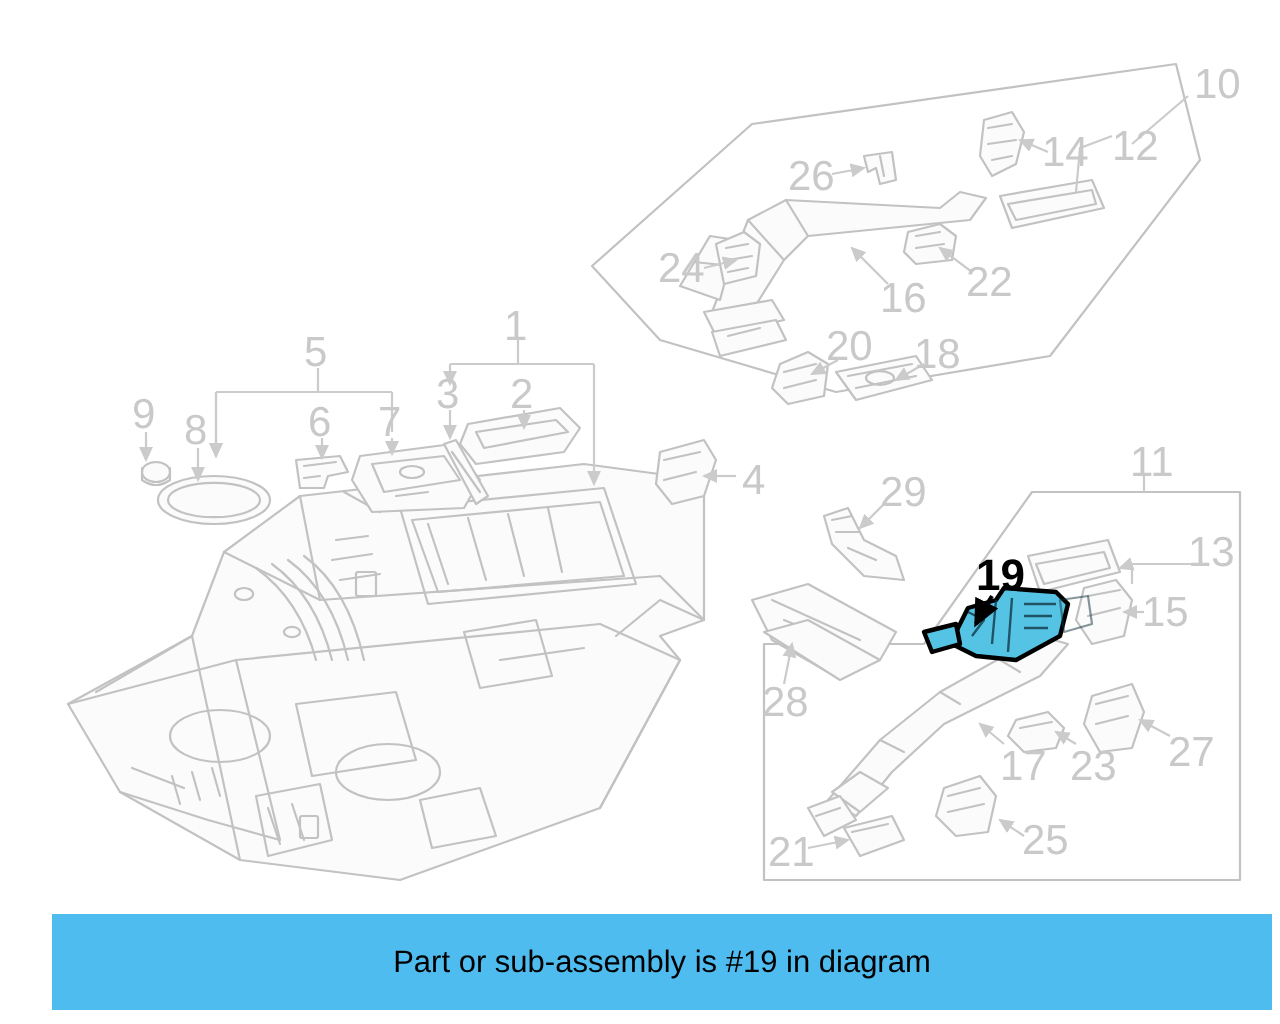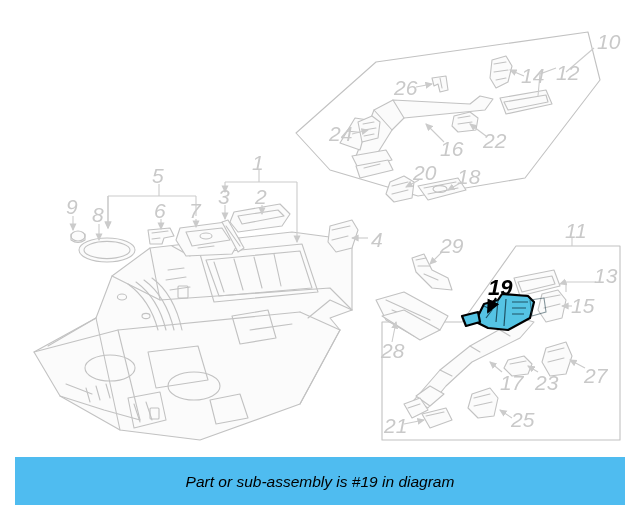--- a/index.html
+++ b/index.html
@@ -3,26 +3,26 @@
 <meta charset="utf-8">
 <style>
   html,body{margin:0;padding:0;}
   body{
     width:640px;height:512px;
     background:#ffffff;
     font-family:"Liberation Sans", sans-serif;
     overflow:hidden;
     position:relative;
   }
-  #stage{position:absolute;left:0;top:0;width:640px;height:512px;font-style:italic;}
+  #stage{position:absolute;left:0;top:0;width:640px;height:512px;}
   svg#diagram{position:absolute;left:0;top:0;width:640px;height:460px;display:block;}
 
   .banner{
     position:absolute;
-    left:15px; top:457px;
+    left:26px; top:457px;
     width:610px; height:48px;
     background:#4fbcf0;
     display:flex;
     flex-direction:column;
     align-items:center;
     justify-content:center;
   }
   .banner-line{
     color:#000000;
     font-size:15.5px;

